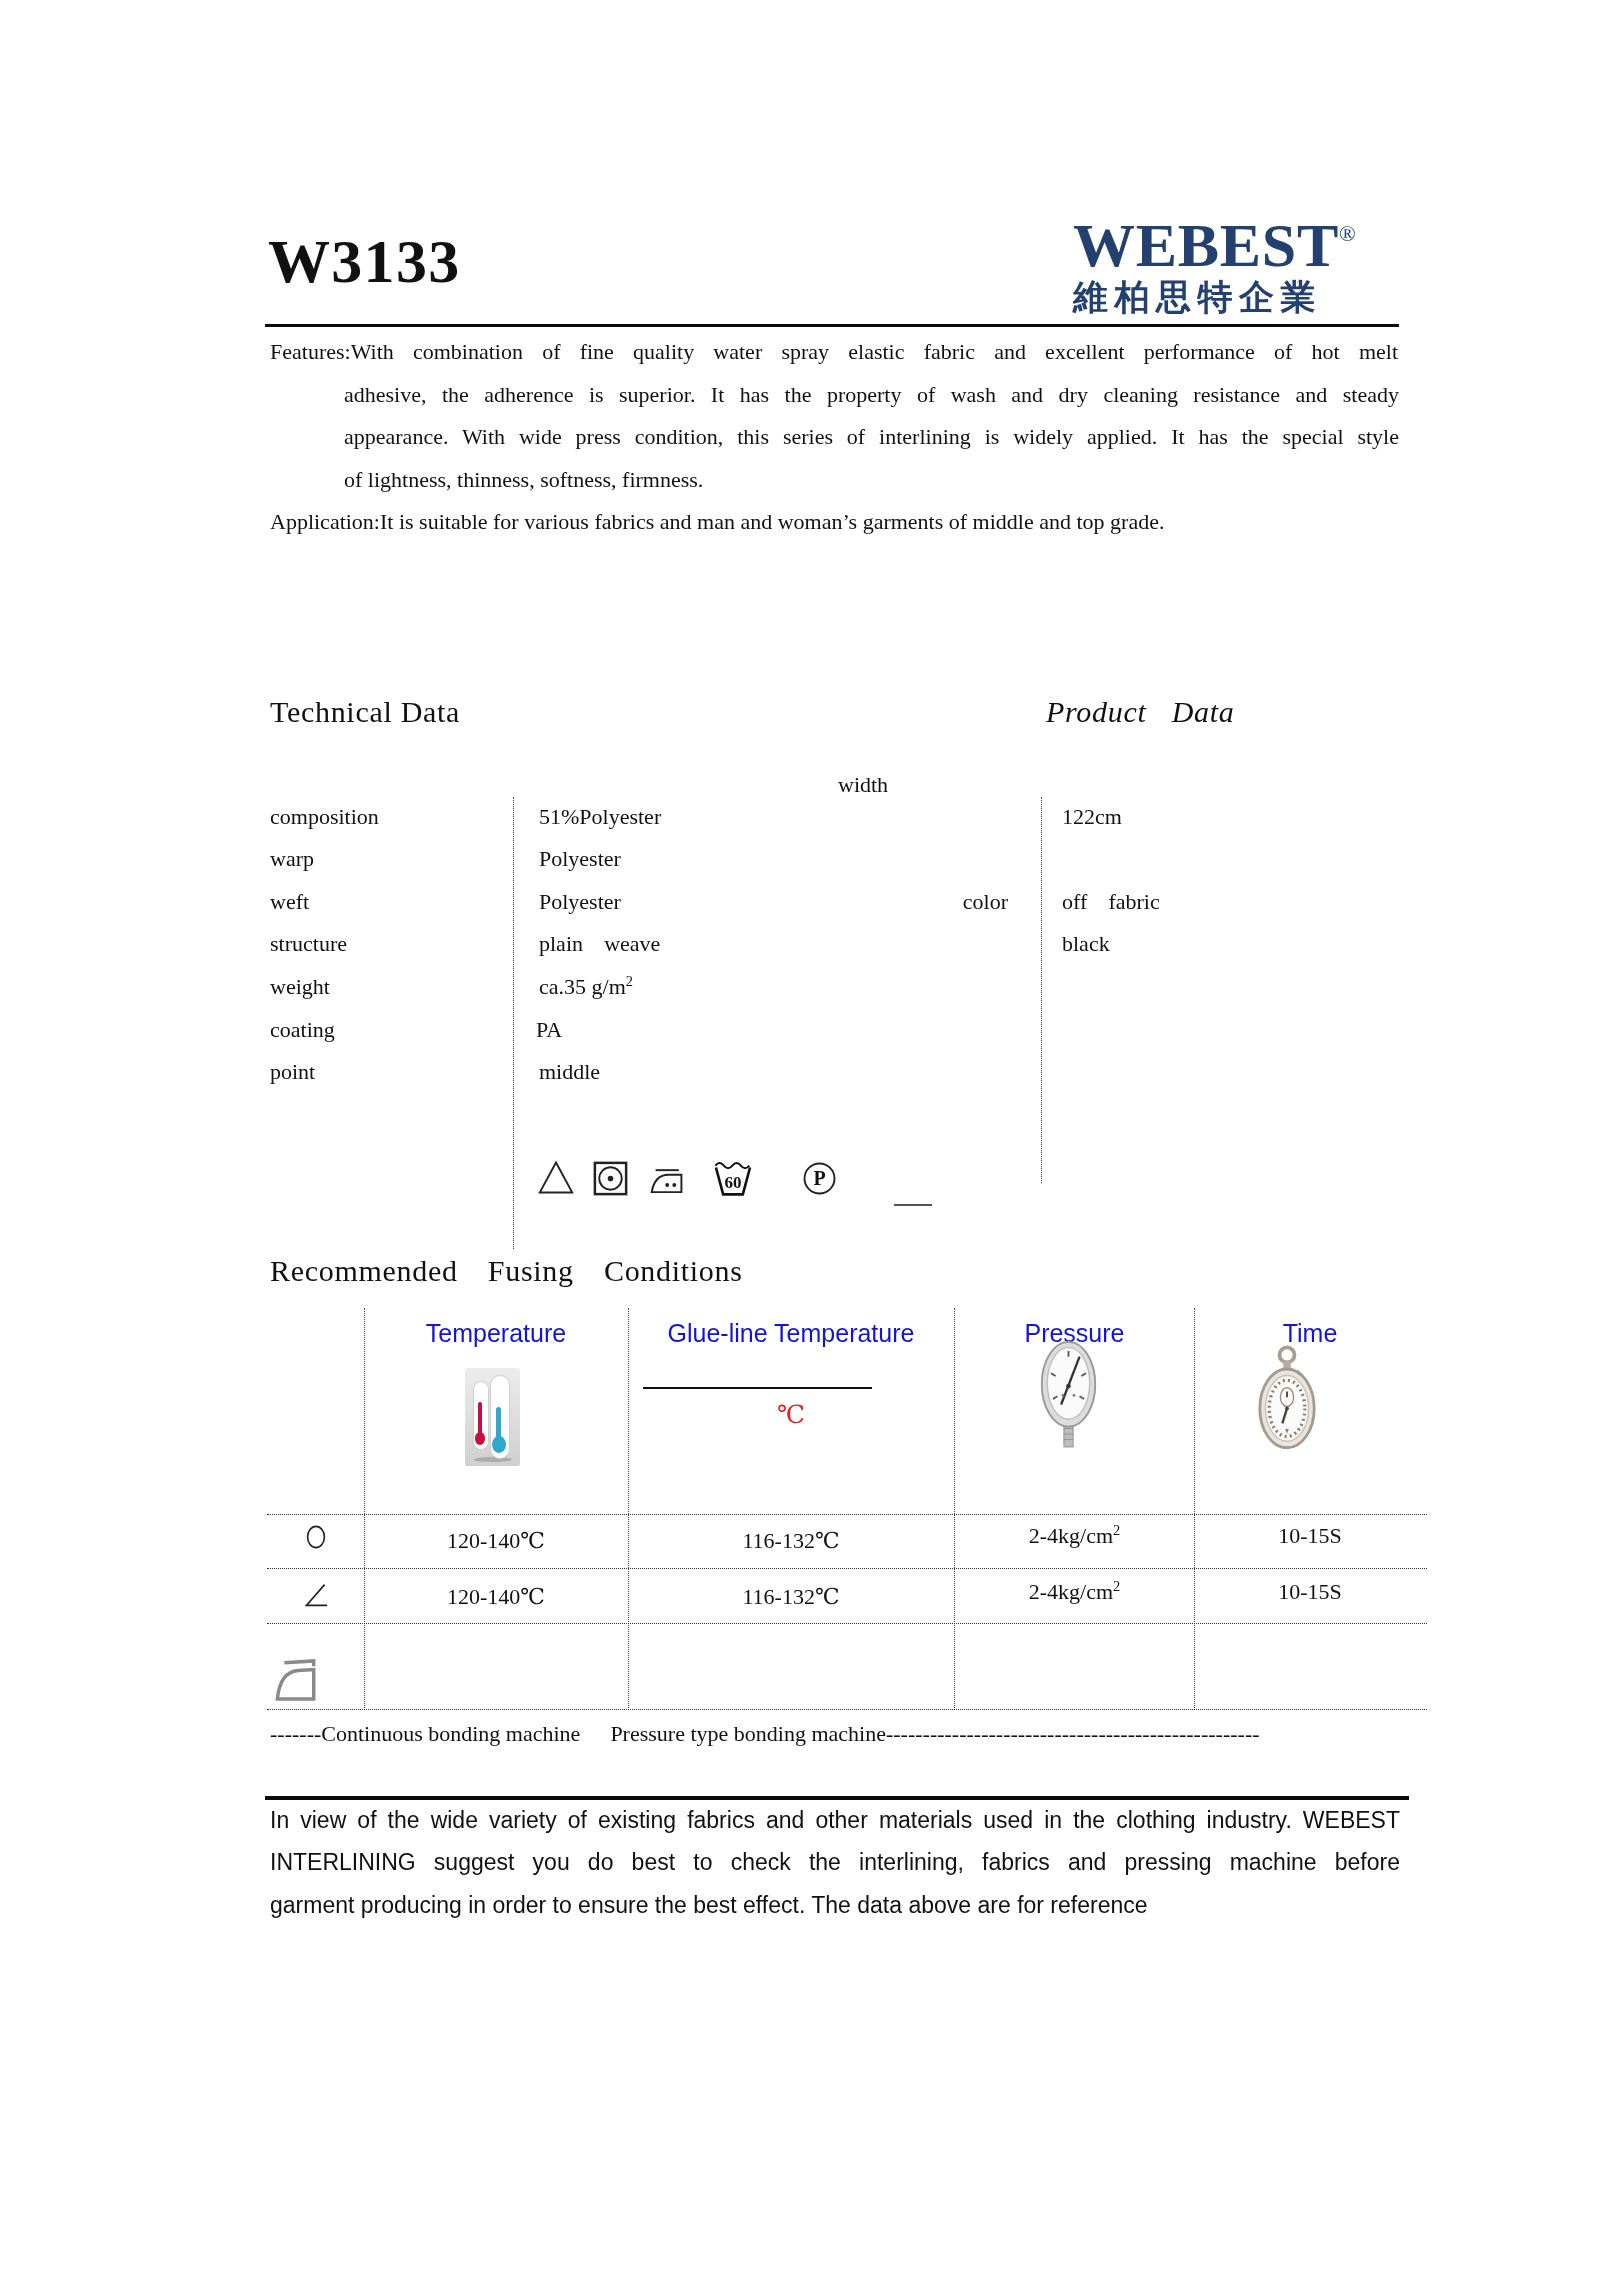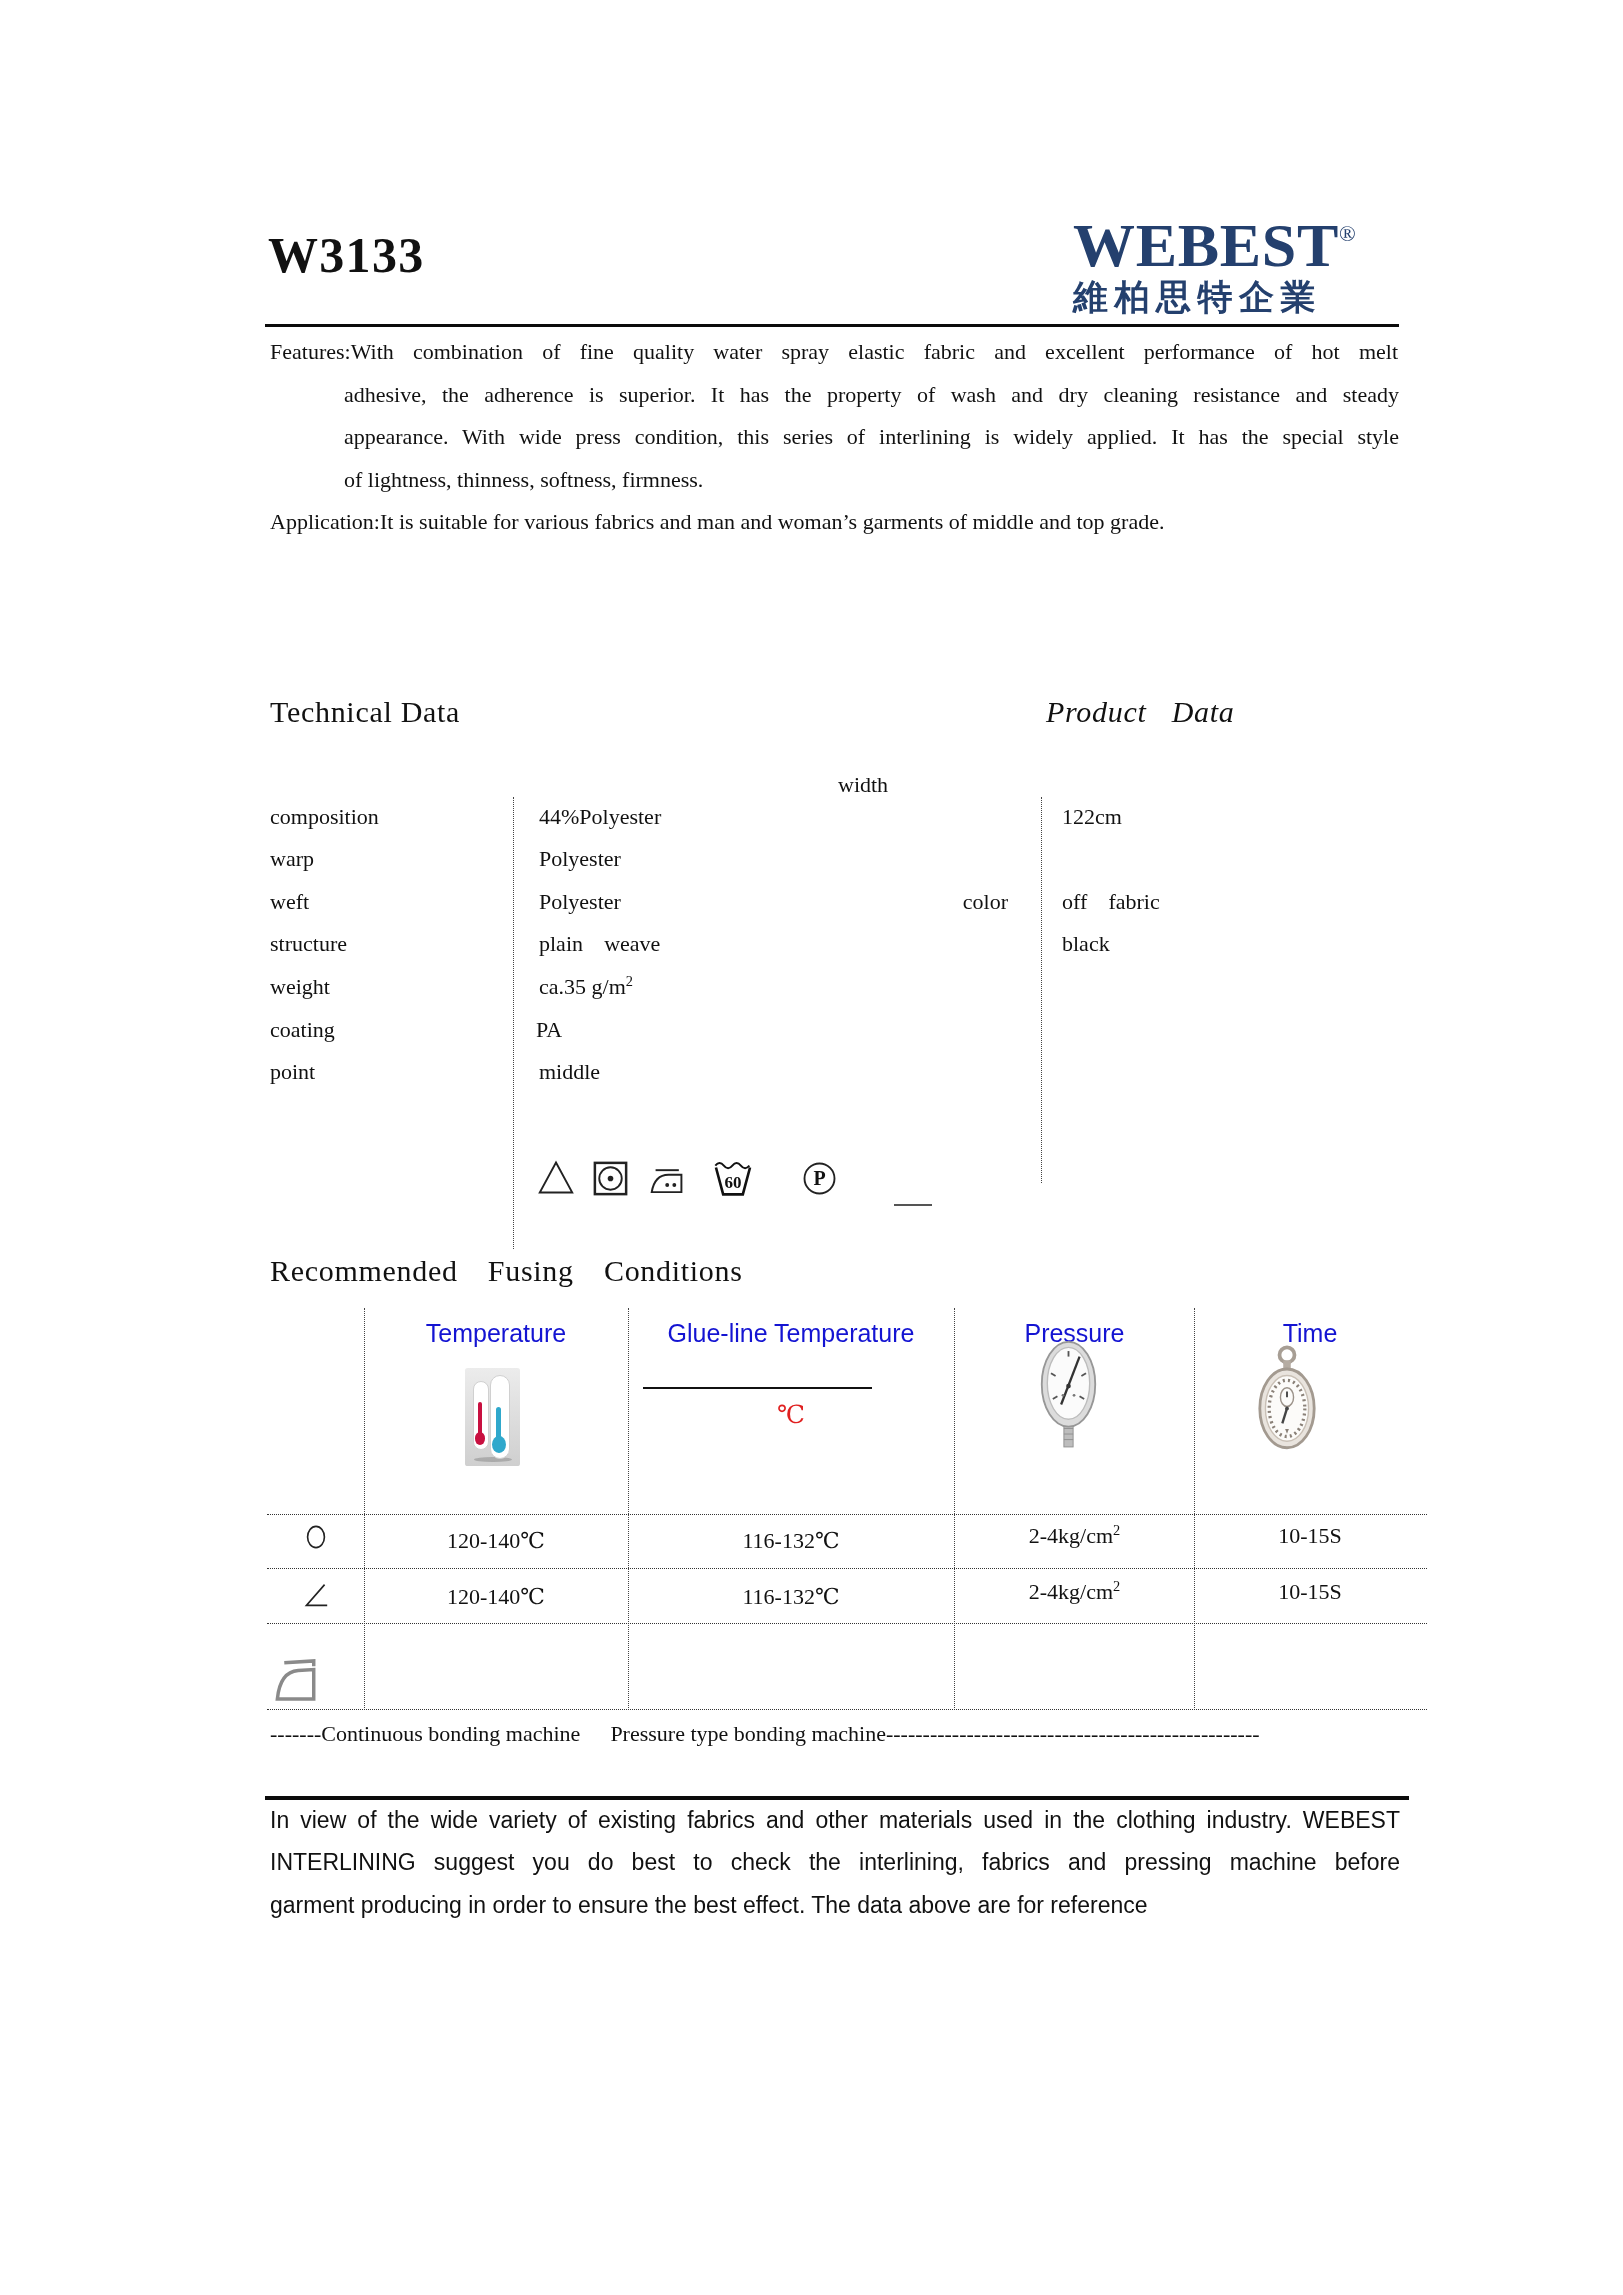--- a/index.html
+++ b/index.html
@@ -6,21 +6,21 @@
   .page{
     position:relative; width:1623px; height:2295px; background:#ffffff;
     font-family:"Liberation Serif","DejaVu Serif",serif; color:#111;
     overflow:hidden;
   }
   .abs{position:absolute;}
   .serif{font-family:"Liberation Serif","DejaVu Serif",serif;}
   .sans{font-family:"Liberation Sans","DejaVu Sans",sans-serif;}
 
   
-  .code-title{left:268px; top:226px; font-size:50px; font-weight:700; letter-spacing:1.3px;}
+  .code-title{left:268px; top:226px; font-size:62px; font-weight:700; letter-spacing:1.3px;}
   .logo-block{left:1073px; top:202px; width:301px; text-align:left; color:#24406e;}
   .logo-brand{font-size:62px; font-weight:700; line-height:63px; letter-spacing:0.7px; white-space:nowrap;}
   .logo-reg{font-size:22px; vertical-align:25px; font-weight:400;}
   .logo-cn{font-size:35px; font-weight:700; letter-spacing:6.5px; line-height:39px; margin-top:1.3px; white-space:nowrap;}
   .rule1{left:265px; top:324px; width:1134px; height:3.3px; background:#0b0b0b;}
   .rule2{left:265px; top:1796px; width:1144px; height:3.9px; background:#0b0b0b;}
 
   
   .intro-line{left:270px; width:1128px; font-size:22px; line-height:26px; white-space:nowrap;}
   .fjust{white-space:normal; text-align:justify; text-align-last:justify;}
@@ -89,21 +89,21 @@
   <div class="abs dotv" style="left:1041px; top:797px; height:386px;"></div>
 
   <div class="abs t-label" style="left:270px; top:804px;">composition</div>
   <div class="abs t-label" style="left:270px; top:846px;">warp</div>
   <div class="abs t-label" style="left:270px; top:889px;">weft</div>
   <div class="abs t-label" style="left:270px; top:931px;">structure</div>
   <div class="abs t-label" style="left:270px; top:974px;">weight</div>
   <div class="abs t-label" style="left:270px; top:1017px;">coating</div>
   <div class="abs t-label" style="left:270px; top:1059px;">point</div>
 
-  <div class="abs t-value" style="left:539px; top:804px;">44%Polyester</div>
+  <div class="abs t-value" style="left:539px; top:804px;">51%Polyester</div>
   <div class="abs t-value" style="left:539px; top:846px;">Polyester</div>
   <div class="abs t-value" style="left:539px; top:889px;">Polyester</div>
   <div class="abs t-value gap-words" style="left:539px; top:931px;">plain weave</div>
   <div class="abs t-value" style="left:539px; top:974px;"><span>ca.35 g/m</span><sup class="s2">2</sup></div>
   <div class="abs t-value" style="left:536px; top:1017px;font-family:Liberation Serif, serif;">PA</div>
   <div class="abs t-value" style="left:539px; top:1059px;">middle</div>
 
   <div class="abs t-label" style="left:838px; top:772px; width:180px; ">width</div>
   <div class="abs t-label" style="left:828px; top:889px; width:180px; text-align:right;">color</div>
   <div class="abs t-value" style="left:1062px; top:804px;">122cm</div>

